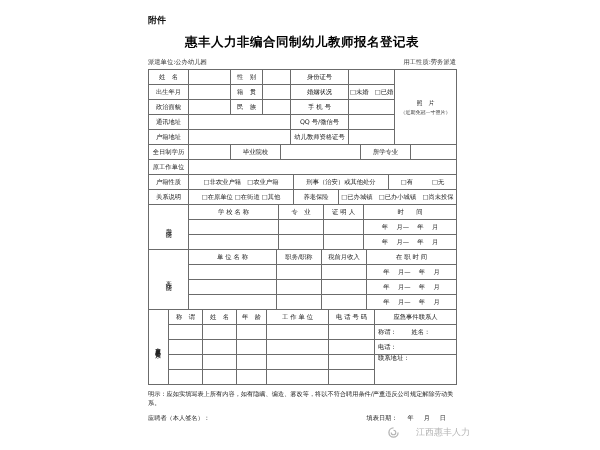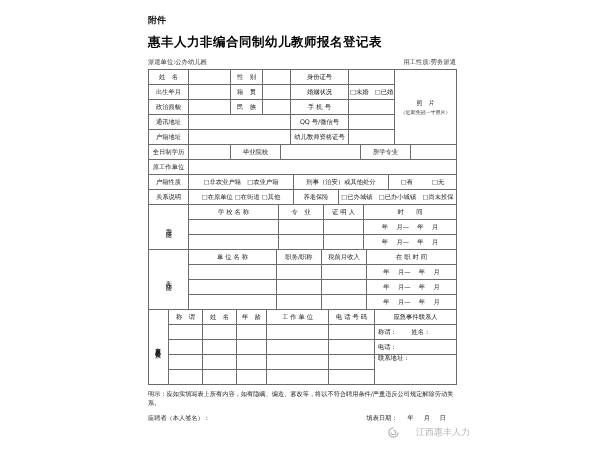--- a/index.html
+++ b/index.html
@@ -3,21 +3,21 @@
 <meta charset="utf-8">
 <style>
   * { box-sizing: border-box; }
   html,body { margin:0; padding:0; background:#ffffff; }
   .sheet {
     position:relative; width:600px; height:450px; background:#ffffff;
     font-family:"DejaVu Sans", sans-serif; color:#222; overflow:hidden;
   }
   .form { position:absolute; left:148px; top:14px; width:308px; }
   .attachment { font-size:9px; font-weight:bold; color:#111; }
-  .title { font-size:12.5px; font-weight:bold; color:#000; margin-top:7px; letter-spacing:0.5px; }
+  .title { text-align:center; font-size:12.5px; font-weight:bold; color:#000; margin-top:7px; letter-spacing:0.5px; }
   .subline { display:flex; justify-content:space-between; font-size:6.3px; color:#333; margin-top:7px; margin-bottom:2px; }
   table { width:308px; border-collapse:collapse; table-layout:fixed; }
   .form table + table { margin-top:-1px; }
   td {
     border:1px solid #6b6b6b; font-size:6.3px; color:#222; text-align:center;
     vertical-align:middle; padding:0 1px; height:15px; line-height:1.1;
     overflow:hidden; white-space:nowrap;
   }
   td.left { text-align:left; padding-left:3px; }
   .photo-cell { font-size:6px; line-height:1.6; white-space:normal; }

